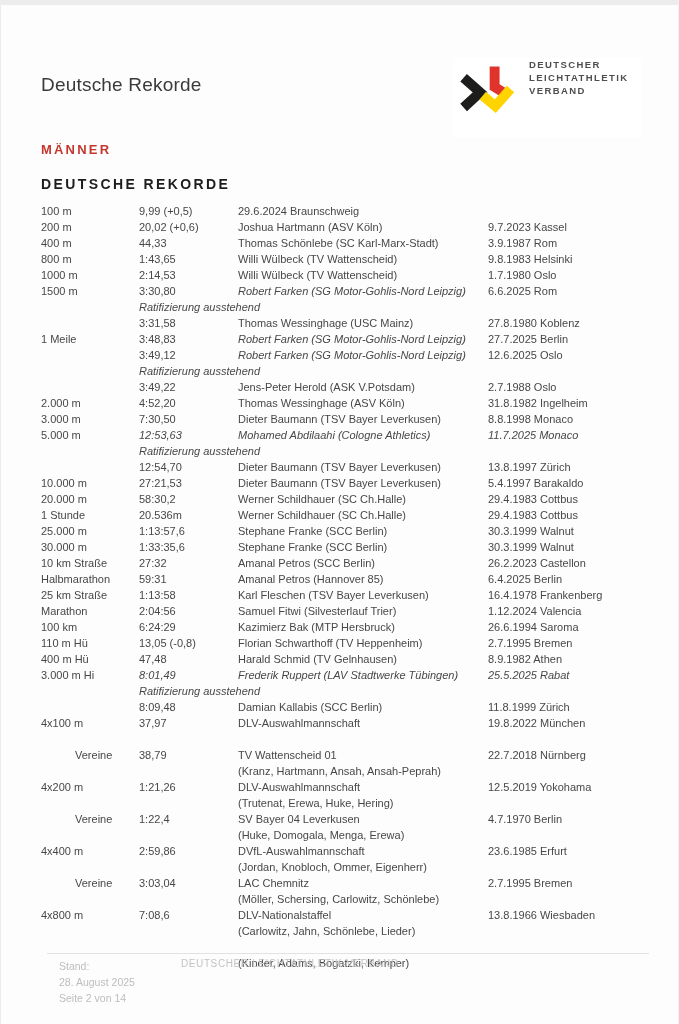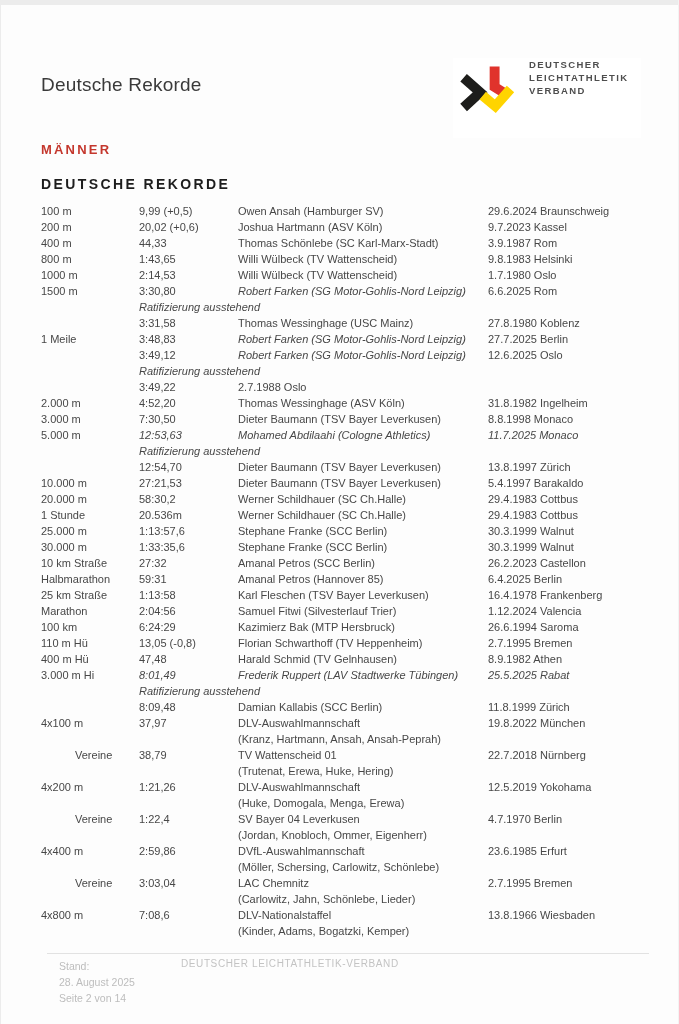--- a/index.html
+++ b/index.html
@@ -22,21 +22,21 @@
 
   .records { position:absolute; left:40px; top:203px; width:620px; font-size:11px; color:#474747; }
   .rrow { display:flex; height:16px; line-height:16px; white-space:nowrap; }
   .c-event  { width:98px;  flex:none; }
   .c-event.indent { padding-left:34px; }
   .c-time   { width:99px;  flex:none; }
   .c-ath    { min-width:250px; padding-right:10px; flex:none; }
   .c-date   { flex:none; }
   .it { font-style:italic; }
   .c-note { font-style:italic; }
-  .c-members { padding-left:197px; }
+  .c-members { padding-left:197px;margin-top:32px; }
 
   .foot-rule { position:absolute; left:46px; top:953px; width:602px; border-top:1px solid #e2e2e2; }
   .foot-left { position:absolute; left:58px; top:958px; font-size:10.5px; line-height:16px; color:#bdbdbd; }
   .foot-brand { position:absolute; left:180px; top:958px; font-size:10px; letter-spacing:.6px; color:#c3c3c3; }
 </style>
 </head>
 <body>
 
 <div class="page">
   <div class="top-strip"></div>
@@ -56,21 +56,20 @@
     </div>
   </div>
 
   <div class="gender-label">MÄNNER</div>
   <div class="section-title">DEUTSCHE REKORDE</div>
 
   <div class="records">
       <div class="rrow">
         <div class="c-event">100 m</div>
         <div class="c-time">9,99 (+0,5)</div>
-        <div class="c-ath">Owen Ansah (Hamburger SV)</div>
         <div class="c-date">29.6.2024 Braunschweig</div>
       </div>
       <div class="rrow">
         <div class="c-event">200 m</div>
         <div class="c-time">20,02 (+0,6)</div>
         <div class="c-ath">Joshua Hartmann (ASV Köln)</div>
         <div class="c-date">9.7.2023 Kassel</div>
       </div>
       <div class="rrow">
         <div class="c-event">400 m</div>
@@ -118,20 +117,21 @@
         <div class="c-ath it">Robert Farken (SG Motor-Gohlis-Nord Leipzig)</div>
         <div class="c-date">12.6.2025 Oslo</div>
       </div>
       <div class="rrow">
         <div class="c-event"></div>
         <div class="c-note">Ratifizierung ausstehend</div>
       </div>
       <div class="rrow">
         <div class="c-event"></div>
         <div class="c-time">3:49,22</div>
+        <div class="c-ath">Jens-Peter Herold (ASK V.Potsdam)</div>
         <div class="c-date">2.7.1988 Oslo</div>
       </div>
       <div class="rrow">
         <div class="c-event">2.000 m</div>
         <div class="c-time">4:52,20</div>
         <div class="c-ath">Thomas Wessinghage (ASV Köln)</div>
         <div class="c-date">31.8.1982 Ingelheim</div>
       </div>
       <div class="rrow">
         <div class="c-event">3.000 m</div>

